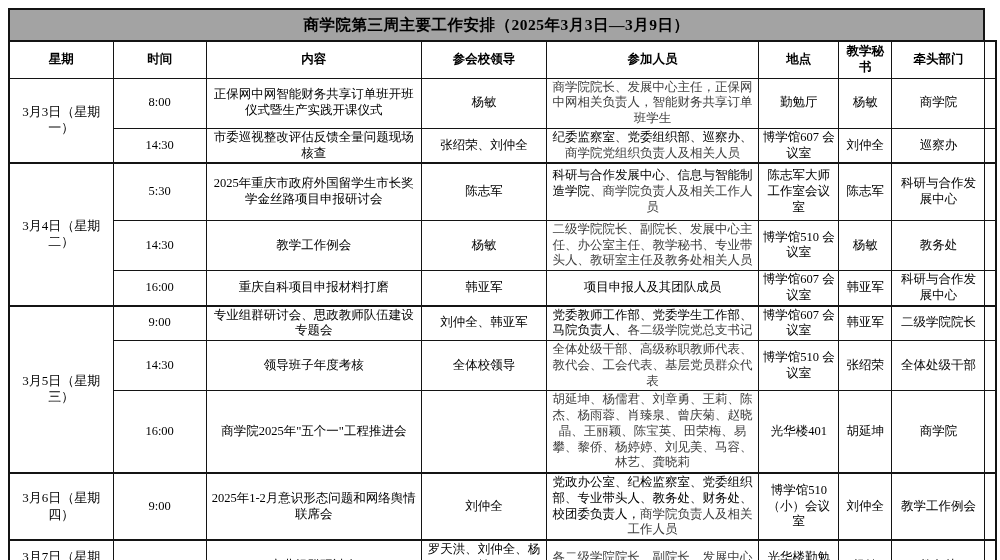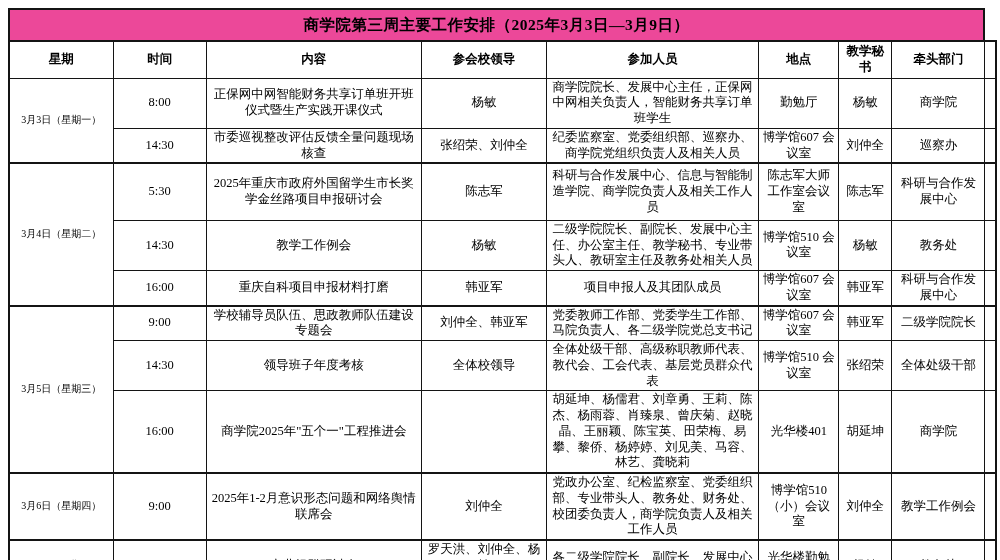--- a/index.html
+++ b/index.html
@@ -10,42 +10,42 @@
     font-family:"Liberation Serif","DejaVu Serif",serif;
     color:#000;
     overflow:hidden;
   }
   .title-box{
     position:absolute;left:8px;top:8px;
     width:977px;height:32px;box-sizing:border-box;
     border:2px solid #141414;border-bottom:none;
     display:flex;align-items:center;justify-content:center;
     font-weight:bold;font-size:15.5px;letter-spacing:.5px;
-    background:#ec4899;
+    background:#a3a3a3;
   }
   table.schedule{
     position:absolute;left:8px;top:40px;
     width:989px;
     border-collapse:collapse;table-layout:fixed;
     border:2px solid #141414;
     background:#fff;
   }
   th,td{
     border:1px solid #141414;
     padding:1px 3px;
     text-align:center;vertical-align:middle;
     font-size:12.5px;line-height:1.26;
     white-space:pre-line;
     overflow:hidden;
   }
   thead tr{height:37px;}
   th{font-weight:bold;font-size:12.5px;}
-  td.day{font-size:10px;}
+  td.day{font-size:13px;}
   tr.group-start td{border-top-width:2px;}
-  .red{color:#000000;}
+  .red{color:#404040;}
   td.sliver,th.sliver{padding:0;}
 </style>
 </head>
 <body>
 
 <div class="title-box">商学院第三周主要工作安排（2025年3月3日—3月9日）</div>
 
 <table class="schedule">
   <colgroup>
     <col style="width:104px">
@@ -120,21 +120,21 @@
         <td>韩亚军</td>
         <td><span>项目申报人及其团队成员</span></td>
         <td>博学馆607 会议室</td>
         <td>韩亚军</td>
         <td>科研与合作发展中心</td>
         <td class="sliver"></td>
       </tr>
       <tr class="group-start" style="height: 31px;">
         <td class="day" rowspan="3">3月5日（星期三）</td>
         <td>9:00</td>
-        <td>学校辅导员队伍、思政教师队伍建设专题会</td>
+        <td>专业组群研讨会、思政教师队伍建设专题会</td>
         <td>刘仲全、韩亚军</td>
         <td><span>党委教师工作部、党委学生工作部、马院负责人、</span><span class="red">各二级学院党总支书记</span></td>
         <td>博学馆607 会议室</td>
         <td>韩亚军</td>
         <td>二级学院院长</td>
         <td class="sliver"></td>
       </tr>
       <tr style="height: 35px;">
         <td>14:30</td>
         <td>领导班子年度考核</td>

